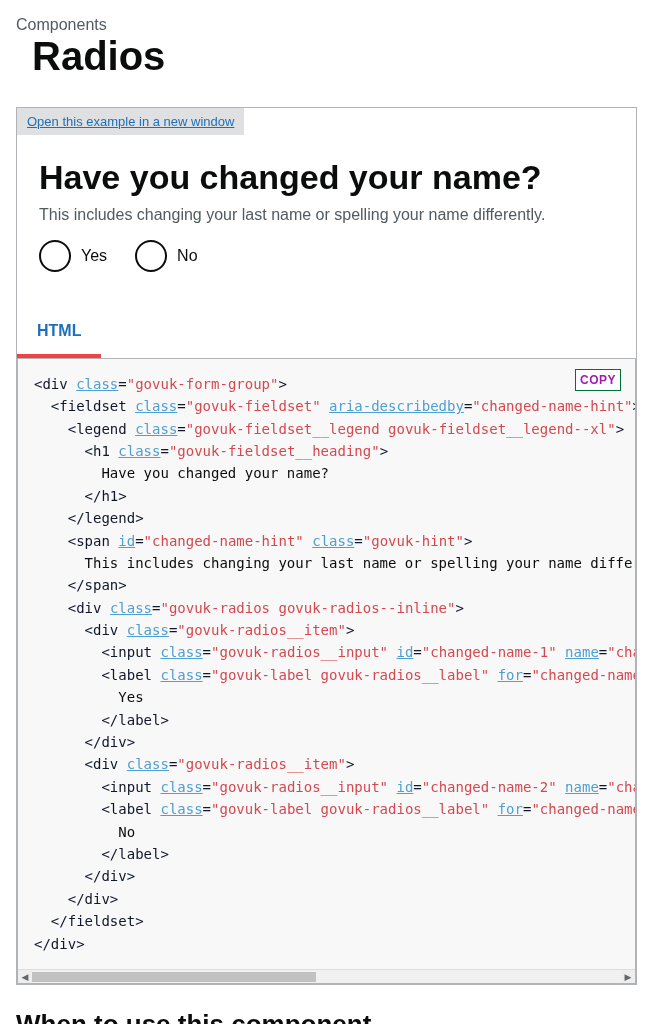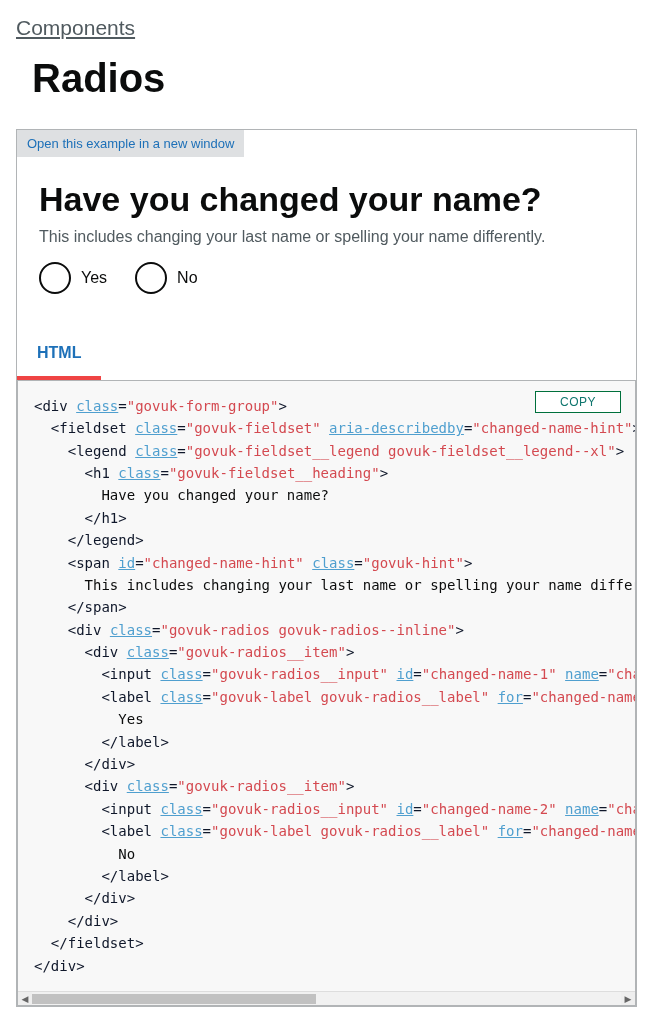--- a/index.html
+++ b/index.html
@@ -4,29 +4,30 @@
 <style>
   * { box-sizing: border-box; }
   body {
     font-family: "Helvetica Neue", Arial, sans-serif;
     margin: 0;
     padding: 16px;
     color: #0b0c0c;
     background: #fff;
     width: 653px;
   }
-  .breadcrumb { color: #505a5f; font-size: 21px; margin-bottom: 16px; text-decoration: underline; }
+  .breadcrumb { color: #505a5f; font-size: 16px; margin-bottom: 0; }
   .page-title { font-size: 40px; font-weight: 700; margin: 0 0 28px 16px; }
   .example-box { border: 1px solid #b1b4b6; }
   .open-link {
     background: #dee0e2;
     color: #1d70b8;
     font-size: 13px;
     padding: 6px 10px;
     display: inline-block;
+    text-decoration: underline;
     cursor: pointer;
   }
   .example-inner { padding: 22px 22px 36px 22px; }
   .q-title { font-size: 34px; font-weight: 700; margin: 0 0 8px 0; line-height: 1.2; }
   .q-hint { color: #505a5f; font-size: 16px; margin-bottom: 16px; }
   .radios { display: flex; gap: 28px; }
   .radio-item { display: flex; align-items: center; gap: 10px; cursor: pointer; }
   .radio-circle {
     width: 32px; height: 32px;
     border: 2px solid #0b0c0c;
@@ -48,25 +49,25 @@
     background: #f8f8f8;
     border: 1px solid #b1b4b6;
     border-top: none;
     overflow-x: auto;
   }
   .copy-btn {
     position: absolute;
     right: 14px;
     top: 10px;
     border: 1px solid #00703c;
-    color: #0f766e;
+    color: #a21caf;
     background: #fff;
     font-size: 12px;
-    font-weight: 400;
-    padding: 3px 24px;
+    font-weight: 700;
+    padding: 3px 4px;
     letter-spacing: 0.5px;
     cursor: pointer;
   }
   pre.code {
     margin: 0;
     padding: 14px 16px 14px 16px;
     font-family: "Menlo", "Consolas", monospace;
     font-size: 14px;
     line-height: 1.6;
     white-space: pre;

